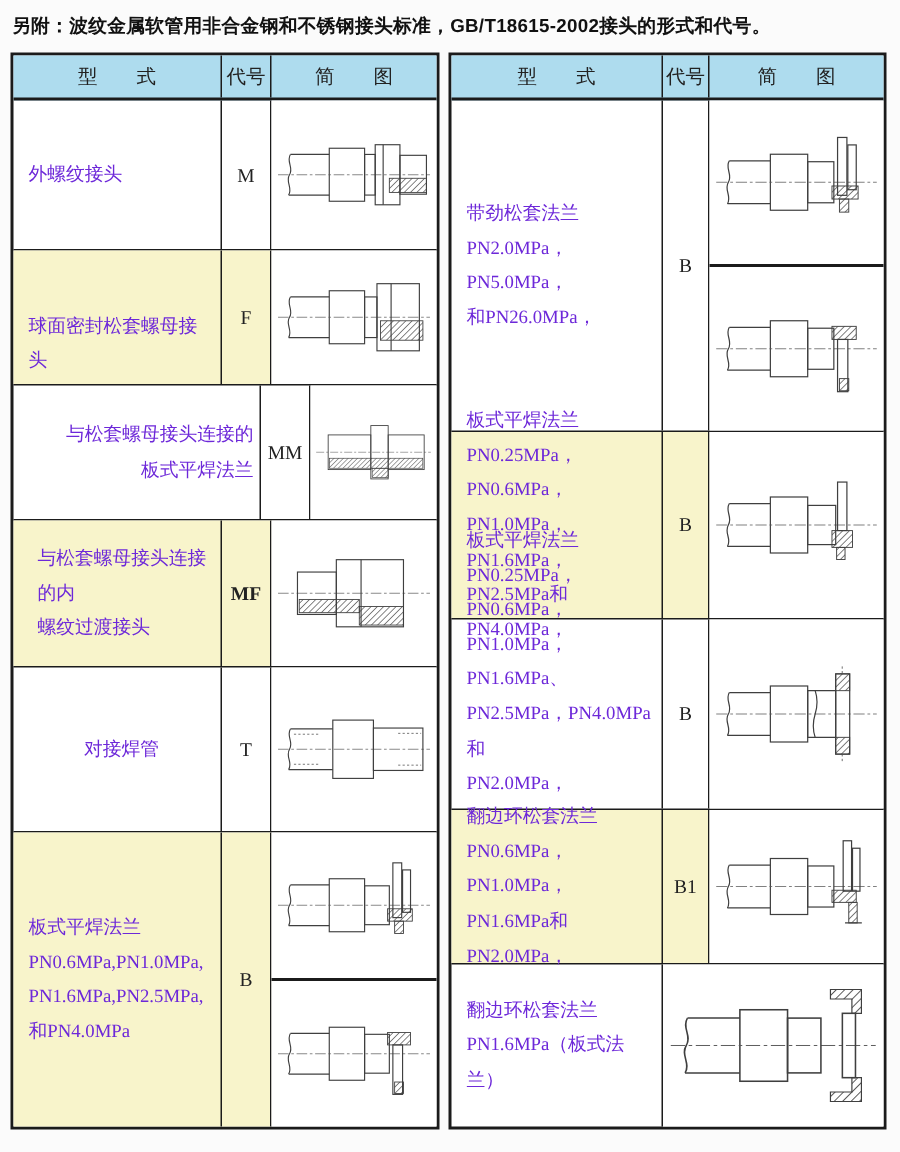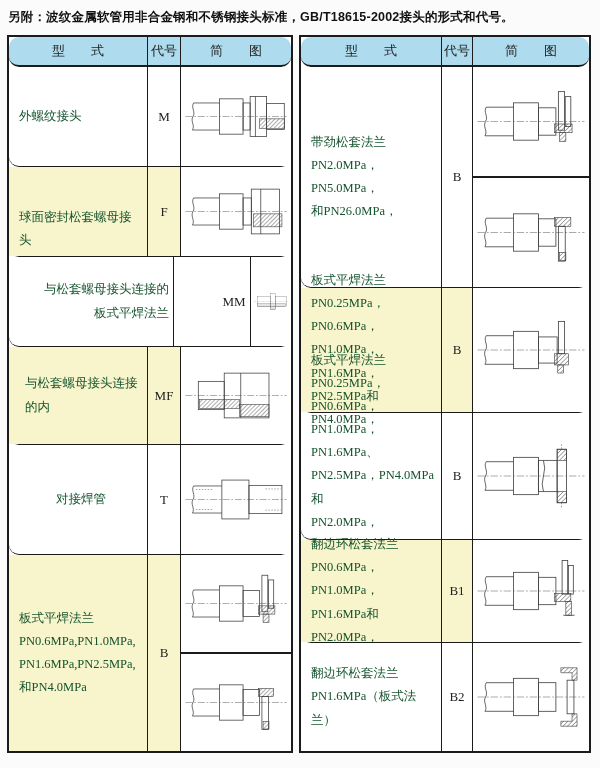--- a/index.html
+++ b/index.html
@@ -10,27 +10,27 @@
   *{margin:0;padding:0;box-sizing:border-box;}
   body{background:#e8e8e8;font-family:"Liberation Serif","DejaVu Serif",serif;}
   .page{width:600px;height:768px;background:#fbfbfb;overflow:hidden;}
   .title{
     font-family:"Liberation Sans","DejaVu Sans",sans-serif;
     font-weight:bold;font-size:12.5px;color:#111;
     padding:9px 8px 9px 8px;white-space:nowrap;letter-spacing:.2px;
   }
   .tables{display:flex;gap:6px;padding:0 7px;}
   .tbl{border:2px solid var(--border);background:#fff;display:flex;flex-direction:column;}
-  .row{display:flex;border-bottom:1px solid var(--border);border-radius:10px;}
+  .row{display:flex;border-bottom:1px solid var(--border);}
   .row:last-child{border-bottom:none;}
   .hdr{background:var(--blue);border-bottom:2px solid var(--border);flex:0 0 auto;}
   .cell{border-right:1px solid var(--border);height:100%;}
   .hcell{display:flex;align-items:center;justify-content:center;font-size:13px;color:#222;}
   .tcell{display:flex;flex-direction:column;justify-content:center;
-         padding:4px 4px 4px 10px;font-size:12.5px;line-height:1.85;color:#14532d;}
+         padding:4px 4px 4px 10px;font-size:12.5px;line-height:1.85;color:#6d28d9;}
   .ccell{display:flex;align-items:center;justify-content:center;font-size:13px;color:#222;}
   .dcell{flex:1;border-right:none;display:flex;flex-direction:column;background:#fff;}
   .hl{background:var(--yellow);}
   .dsub{flex:1;min-height:0;padding:2px;}
   .dsub + .dsub{border-top:2px solid var(--border);}
   .dsub svg{width:100%;height:100%;display:block;}
   svg .ln{stroke:#3f3f3f;fill:none;stroke-width:1.3px;}
   svg .cl{stroke:#555;fill:none;stroke-width:.8px;stroke-dasharray:12 3 3 3;}
   svg .dt{stroke:#555;fill:none;stroke-width:.9px;stroke-dasharray:2.5 2.5;}
   svg .ht{fill:url(#hatch);stroke:#3f3f3f;stroke-width:1px;}
@@ -97,39 +97,40 @@
                   <rect class="ht" x="120" y="57" width="48" height="22"></rect>
                 </svg>
               </div>
             </div>
           </div>
           <div class="row" style="height: 90px;">
             <div class="cell tcell" style="width: 165px; text-align: right;">
               <div class="tline">与松套螺母接头连接的</div>
               <div class="tline">板式平焊法兰</div>
             </div>
-            <div class="cell ccell" style="width: 33px; margin-left: 44px;">MM</div>
+            <div class="cell ccell" style="width: 33px;">MM</div>
             <div class="cell dcell">
               <div class="dsub">
                 <svg viewBox="0 0 180 106" preserveAspectRatio="xMidYMid meet">
                   <line class="cl" x1="4" y1="53" x2="176" y2="53"></line>
                   <rect class="ln" x="22" y="27" width="64" height="52"></rect>
                   <rect class="ln" x="86" y="13" width="26" height="80"></rect>
                   <rect class="ln" x="112" y="27" width="54" height="52"></rect>
                   <rect class="ht" x="24" y="62" width="140" height="15"></rect>
                   <rect class="ht" x="88" y="77" width="24" height="14"></rect>
                 </svg>
               </div>
             </div>
           </div>
           <div class="row" style="height: 98px;">
             <div class="cell tcell hl" style="width: 139px; padding-left: 16px;">
               <div class="tline">与松套螺母接头连接的内</div>
-            </div>
-            <div class="cell ccell hl" style="width: 33px;">MF</div>
+              <div class="tline">螺纹过渡接头</div>
+            </div>
+            <div class="cell ccell hl" style="width: 33px; font-weight: bold;">MF</div>
             <div class="cell dcell">
               <div class="dsub">
                 <svg viewBox="0 0 180 106" preserveAspectRatio="xMidYMid meet">
                   <line class="cl" x1="4" y1="53" x2="176" y2="53"></line>
                   <rect class="ln" x="26" y="29" width="44" height="48"></rect>
                   <rect class="ln" x="70" y="15" width="76" height="76"></rect>
                   <line class="ln" x1="98" y1="15" x2="98" y2="91"></line>
                   <rect class="ht" x="28" y="60" width="68" height="15"></rect>
                   <rect class="ht" x="96" y="68" width="50" height="21"></rect>
                 </svg>
@@ -318,21 +319,20 @@
                   <line class="ln" x1="142" y1="92" x2="160" y2="92"></line>
                 </svg>
               </div>
             </div>
           </div>
           <div class="row" style="height: 108px;">
             <div class="cell tcell" style="width: 141px;">
               <div class="tline">翻边环松套法兰</div>
               <div class="tline">PN1.6MPa（板式法兰）</div>
             </div>
-            <div class="cell ccell" style="width: 31px;">B2</div>
             <div class="cell dcell">
               <div class="dsub">
                 <svg viewBox="0 0 180 106" preserveAspectRatio="xMidYMid meet">
                   <path class="ln" d="M18,30 C13,38 22,45 17,53 C12,61 21,68 16,76"></path>
                   <line class="ln" x1="18" y1="30" x2="62" y2="30"></line>
                   <line class="ln" x1="16" y1="76" x2="62" y2="76"></line>
                   <rect class="ln" x="62" y="23" width="40" height="60"></rect>
                   <line class="cl" x1="4" y1="53" x2="176" y2="53"></line>
                   <rect class="ln" x="102" y="30" width="28" height="46"></rect>
                   <path class="ht" d="M138,6 h26 v20 h-8 v-12 h-18 z"></path>

